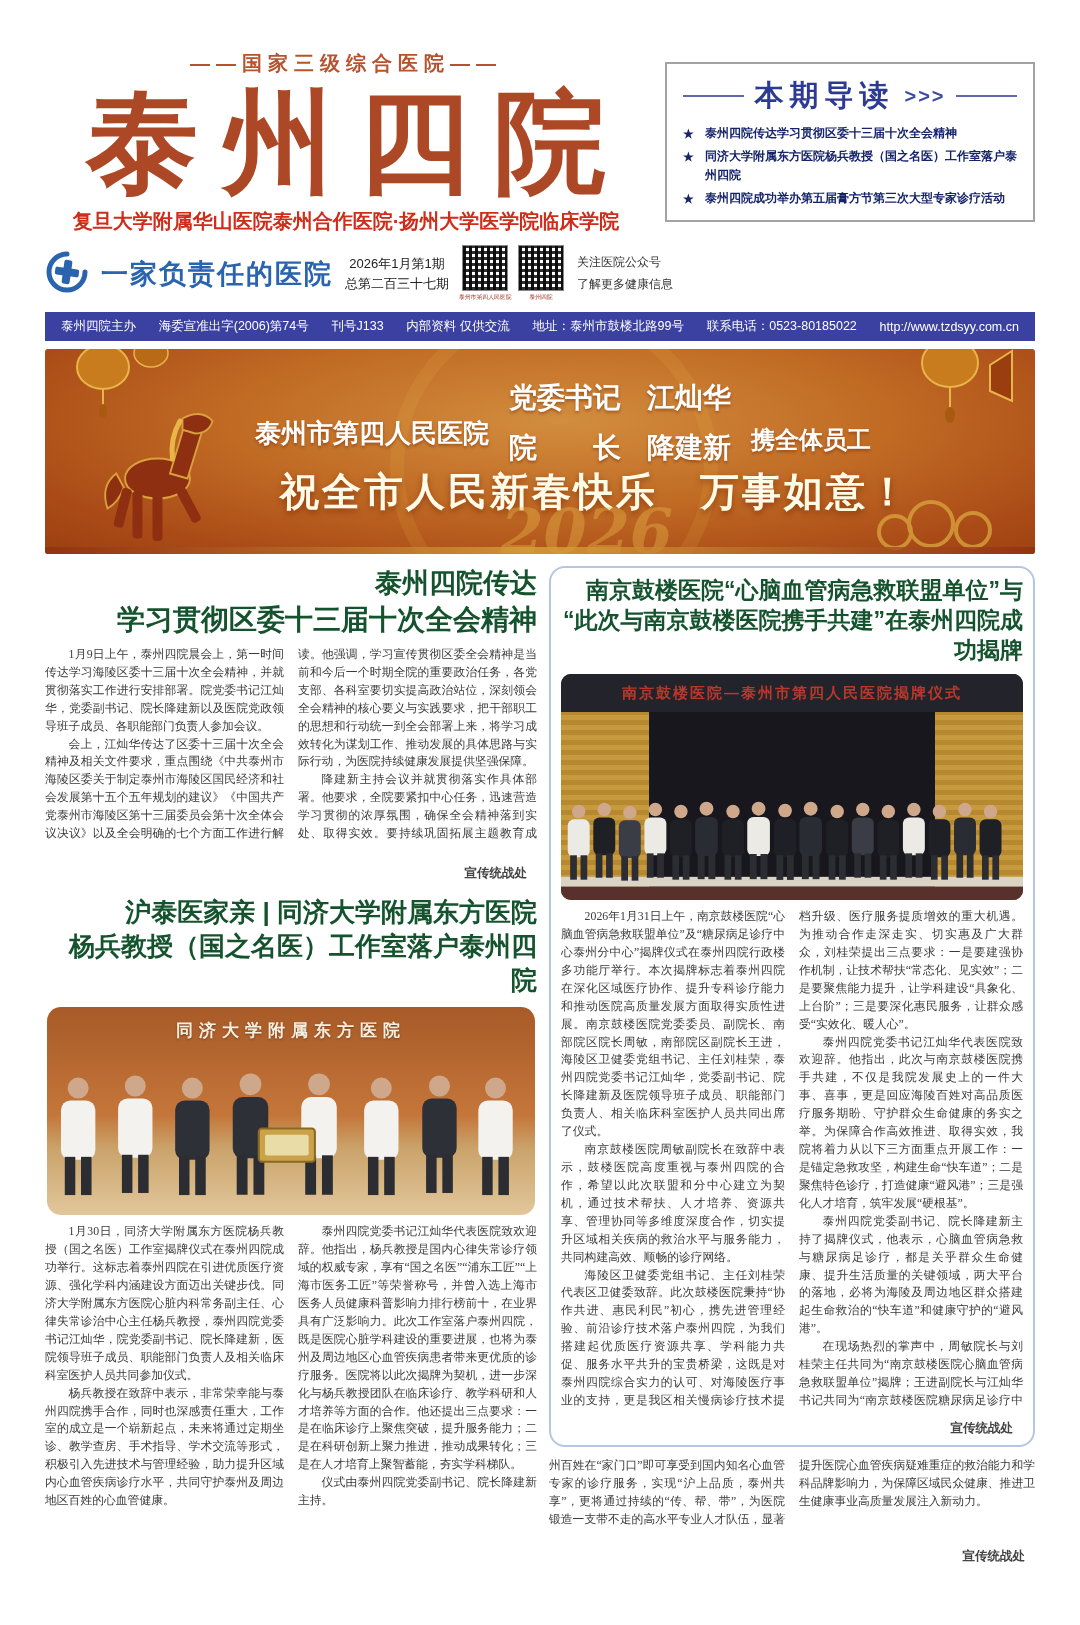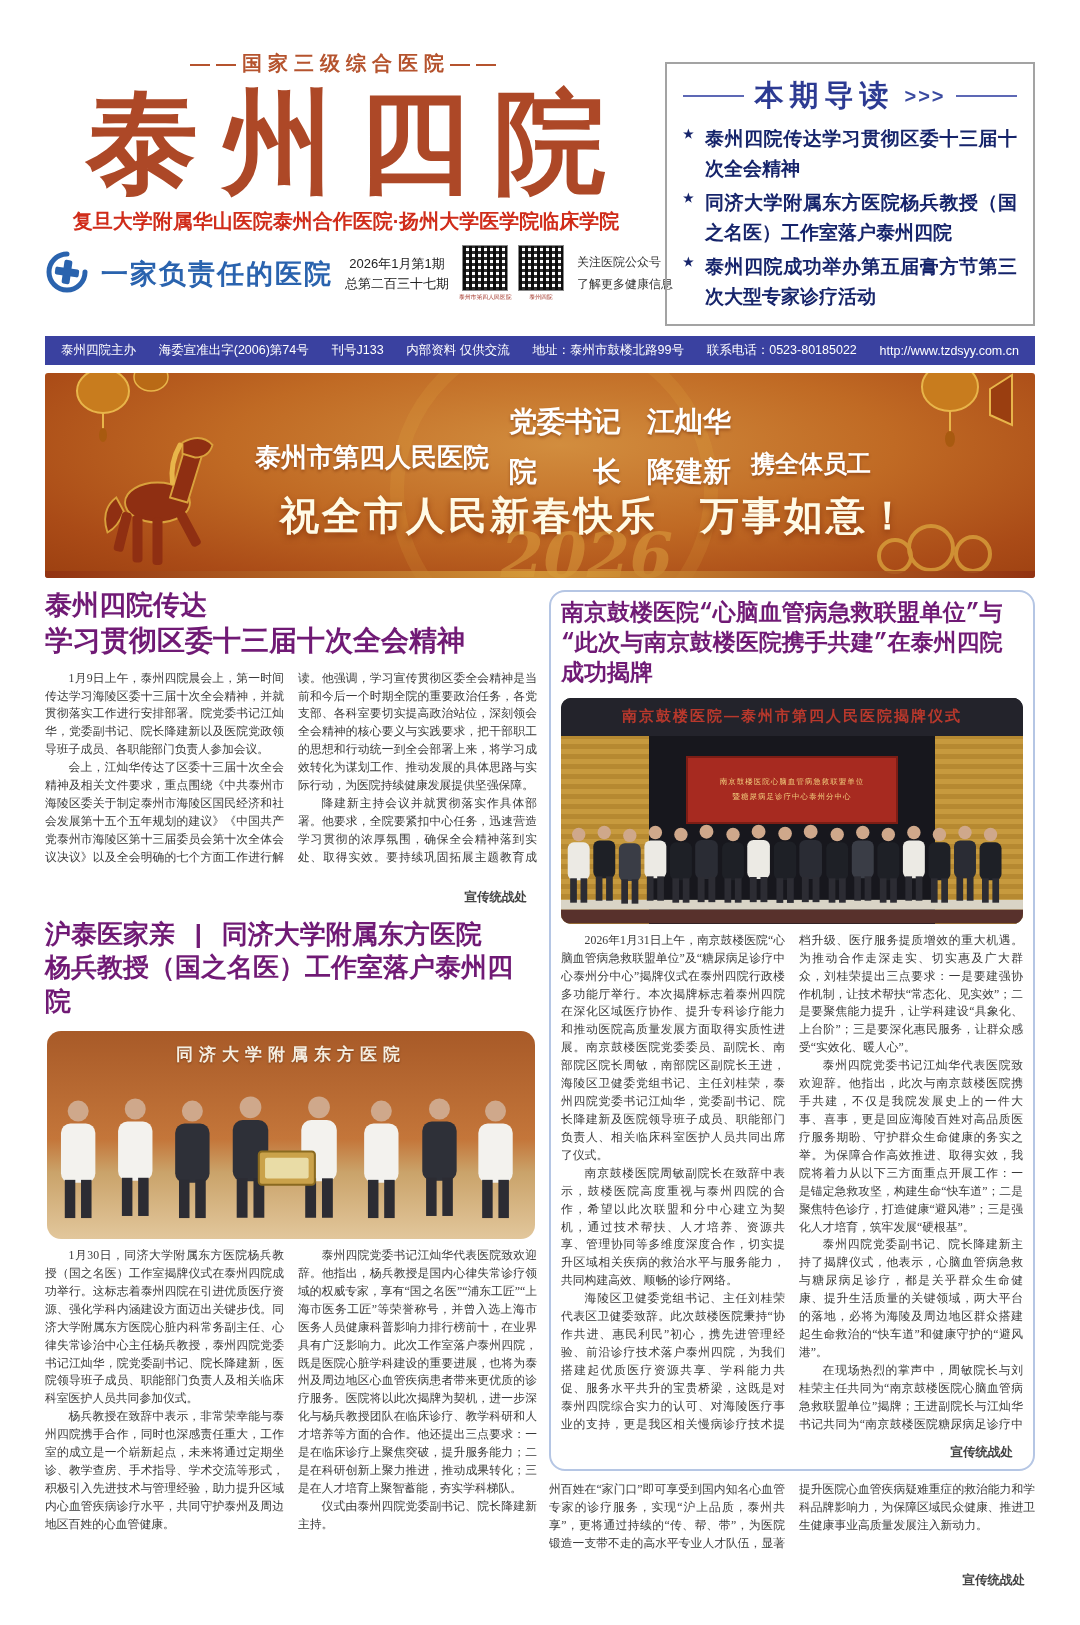--- a/index.html
+++ b/index.html
@@ -21,21 +21,21 @@
       repeating-linear-gradient(0deg,rgba(10,10,10,.85) 0 3px,transparent 3px 6px),
       repeating-linear-gradient(90deg,#111 0 3px,#fff 3px 6px);}
   .qr-cap{font-size:6.5px;color:#a23326;margin-top:2px;white-space:nowrap;transform:scale(.9);}
   .qr-note{font-size:12px;color:#333;line-height:1.8;white-space:nowrap;}
   
   .digest{flex:1;margin-top:12px;border:2px solid #a3a3a3;padding:10px 16px 8px;align-self:flex-start;}
   .digest-head{display:flex;align-items:center;gap:10px;margin:2px 0 8px;}
   .digest-rule{flex:1;height:2px;background:#5d68b5;}
   .digest-title{font-size:29px;font-weight:800;color:#2c3a92;font-family:"DejaVu Serif",serif;letter-spacing:6px;}
   .digest-arrows{font-size:20px;font-weight:800;color:#3a4aa0;letter-spacing:2px;}
-  .digest-item{position:relative;padding-left:22px;font-size:19px;color:#16246b;font-weight:600;
+  .digest-item{position:relative;padding-left:22px;font-size:12px;color:#16246b;font-weight:600;
                line-height:1.58;margin:4px 0;text-align:justify;}
   .digest-item::before{content:"★";position:absolute;left:0;top:1px;font-size:12px;color:#16246b;}
   
   .info-bar{margin-top:10px;background:#3a41a0;color:#fff;font-size:12.5px;display:flex;
             justify-content:space-between;align-items:center;padding:6px 16px;}
   .info-item{white-space:nowrap;}
   
   .banner{margin-top:8px;height:205px;position:relative;border-radius:3px;overflow:hidden;
           background:radial-gradient(ellipse 75% 95% at 52% 35%, #d28d3e 0%, #c06a24 45%, #aa4b17 78%, #9a3e10 100%);}
   .b-ring{position:absolute;left:50%;top:50%;width:300px;height:300px;margin:-150px 0 0 -150px;border-radius:50%;
@@ -51,21 +51,21 @@
           font-weight:800;font-family:"DejaVu Serif",serif;}
   .b-horse{position:absolute;left:50px;bottom:4px;}
   .b-lan-l{position:absolute;left:18px;top:-12px;}
   .b-lan-r{position:absolute;right:10px;top:-14px;}
   .b-cloud{position:absolute;right:20px;bottom:-6px;opacity:.8;}
   .b-strip{position:absolute;left:0;right:0;bottom:0;height:7px;background:linear-gradient(90deg,#8f2f12,#d9a13c,#8f2f12);opacity:.8;}
   
   .cols{display:flex;gap:12px;margin-top:12px;align-items:flex-start;}
   .col-l{width:492px;}
   .col-r{flex:1;}
-  .a-title{color:#701a75;font-weight:800;text-align:left;line-height:1.3;font-family:Liberation Mono, monospace;}
+  .a-title{color:#14532d;font-weight:800;text-align:right;line-height:1.3;}
   .a1-l1{font-size:27px;}
   .a1-l2{font-size:28px;}
   .a2-l1,.a2-l2{font-size:26px;}
   .a3-l1,.a3-l2{font-size:23px;}
   .body-cols{column-count:2;column-gap:14px;font-family:"Liberation Serif","DejaVu Serif",serif;
              font-size:11.8px;line-height:1.52;color:#3a3a3a;text-align:justify;overflow:hidden;margin-top:8px;}
   .body-cols p{margin:0;text-indent:2em;}
   .no-indent p{text-indent:0;}
   .h212{height:212px;}
   .h320{height:320px;}
@@ -284,24 +284,20 @@
     </div>
 
     <div class="col-r">
       <div class="rbox">
         <div class="a-title a3-l1">南京鼓楼医院“心脑血管病急救联盟单位”与</div>
         <div class="a-title a3-l2">“此次与南京鼓楼医院携手共建”在泰州四院成功揭牌</div>
         <div class="photo-a">
           <div class="pa-top">南京鼓楼医院—泰州市第四人民医院揭牌仪式</div>
           <div class="pa-wall left"></div>
           <div class="pa-wall right"></div>
-          <div class="pa-screen">
-            <div>南京鼓楼医院心脑血管病急救联盟单位</div>
-            <div>暨糖尿病足诊疗中心泰州分中心</div>
-          </div>
           <svg class="pa-svg" viewBox="0 0 470 150">
             <rect x="0" y="126" width="470" height="10" fill="#d9d4c6"></rect>
             <rect x="0" y="136" width="470" height="14" fill="#58312c"></rect>
             <g transform="translate(18,52) scale(0.62)">
                 <use href="#fig" style="color:#eceae4"></use>
               </g>
             <g transform="translate(44,50) scale(0.62)">
                 <use href="#fig" style="color:#1e2026"></use>
               </g>
             <g transform="translate(70,53) scale(0.62)">

